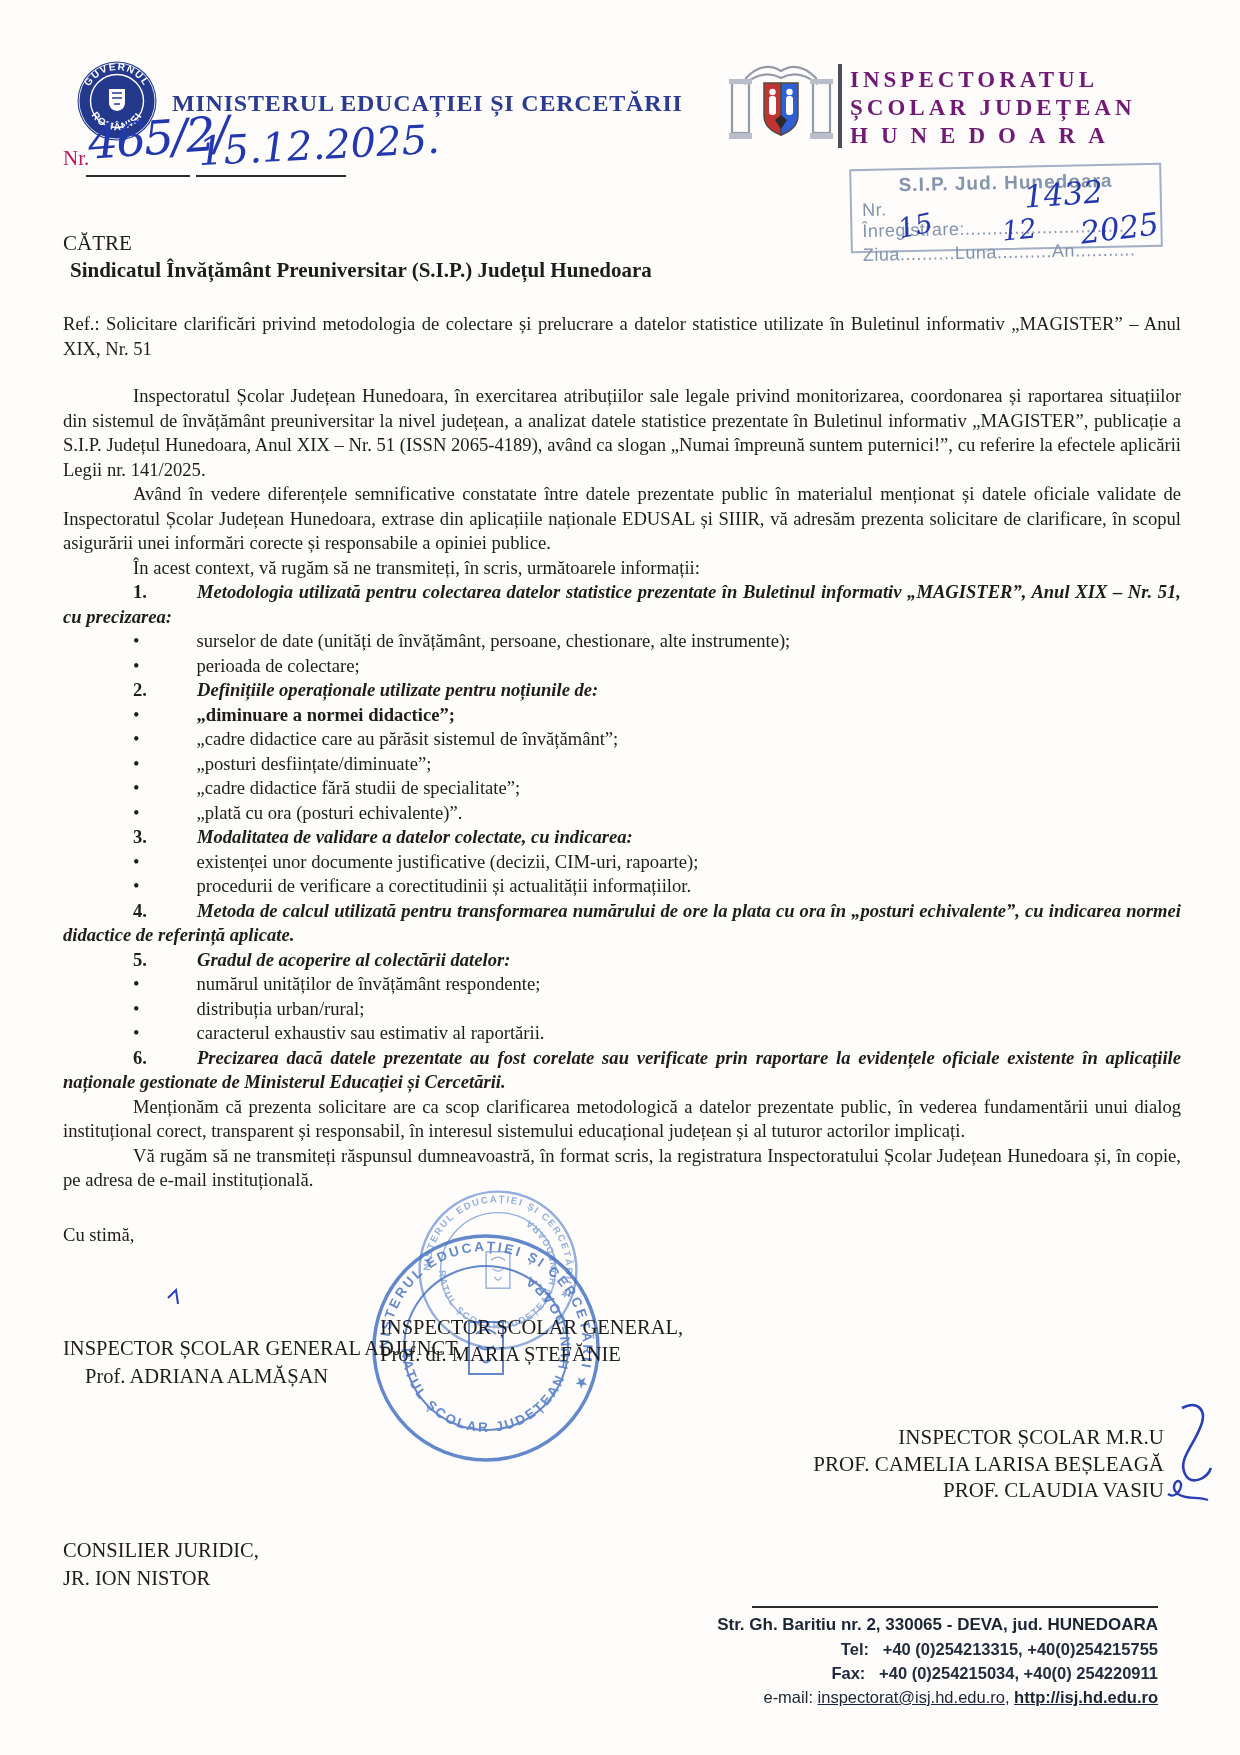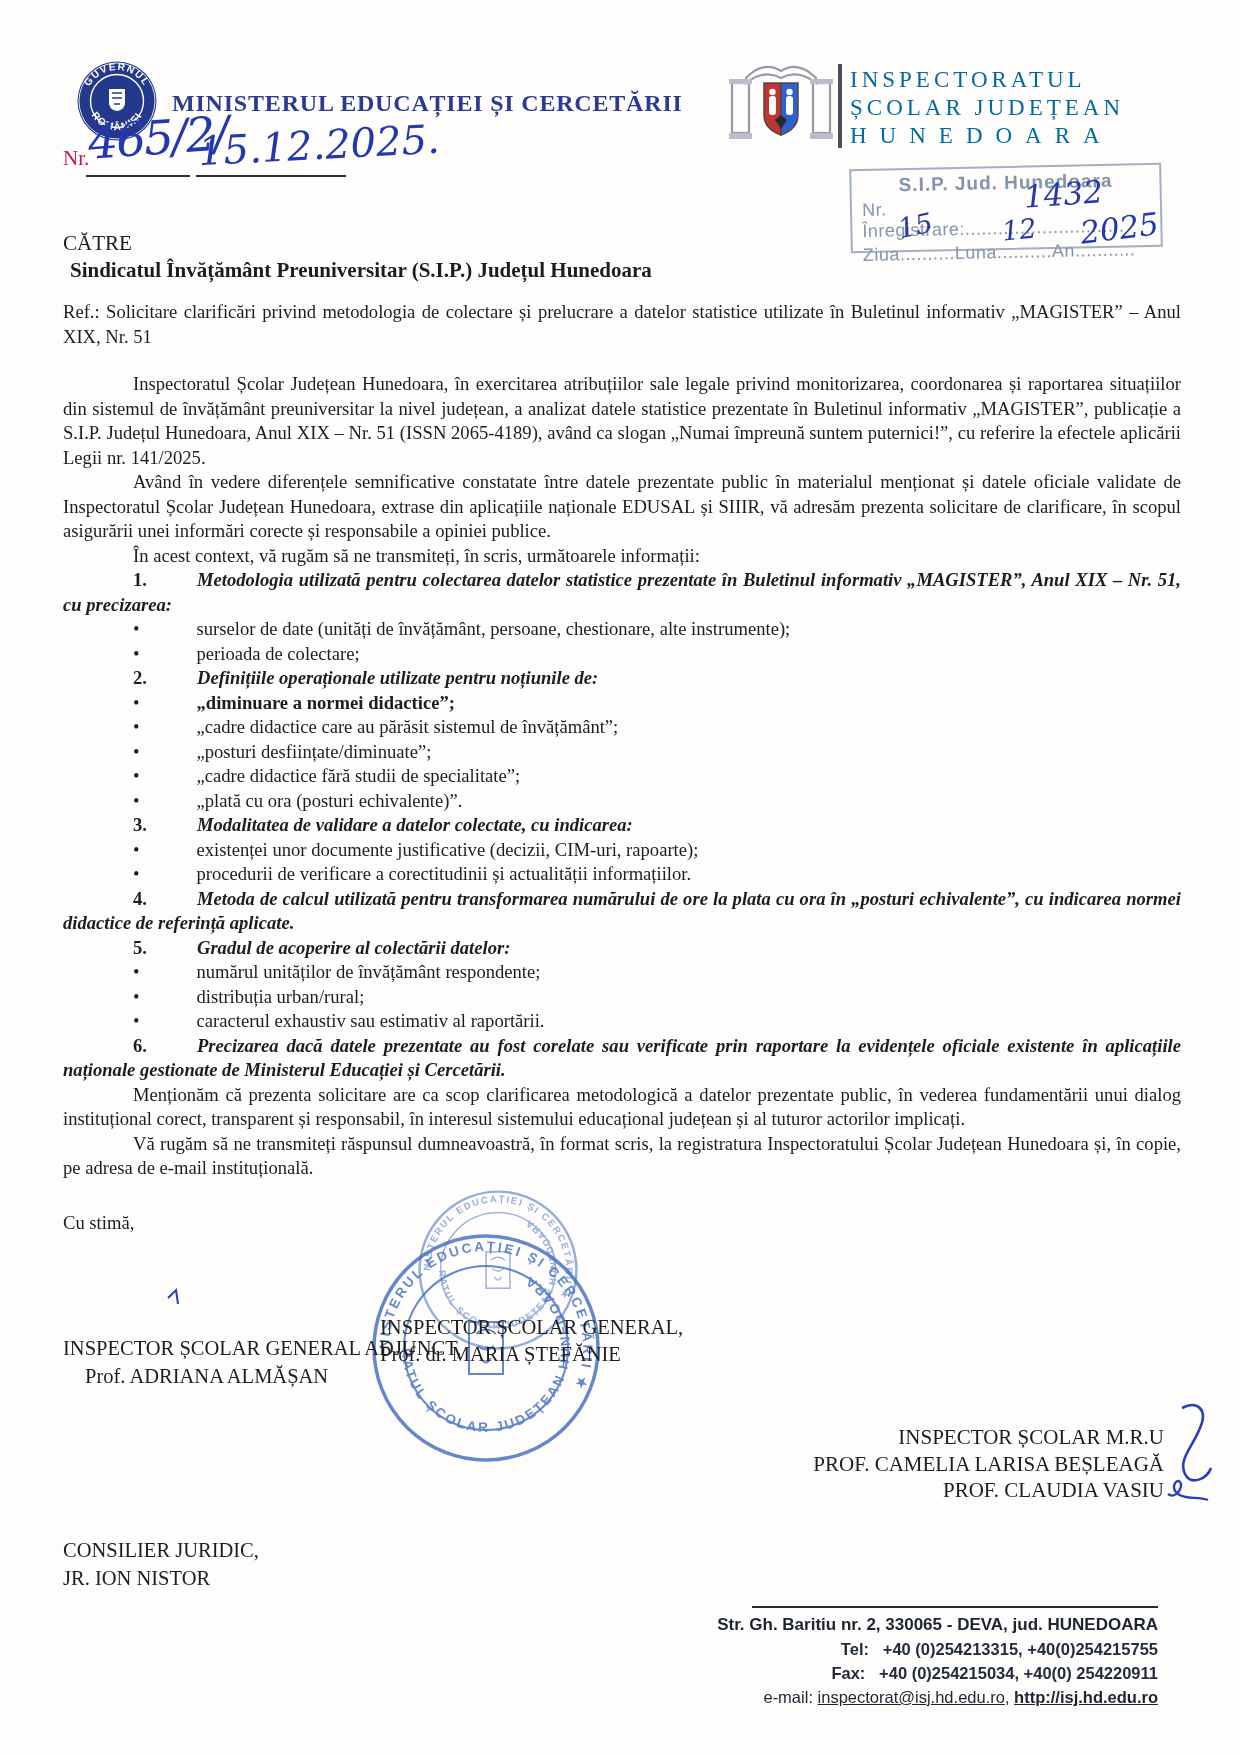--- a/index.html
+++ b/index.html
@@ -12,21 +12,21 @@
   }
   
   .gov-seal { position:absolute; left:76px; top:60px; width:82px; height:82px; }
   .seal-text { font-family:"Liberation Sans", sans-serif; font-size:10px; letter-spacing:1.5px; fill:#ffffff; font-weight:bold; }
   .ministry-title {
     position:absolute; left:172px; top:90px; font-size:24px; font-weight:bold;
     color:#2c3b8f; letter-spacing:.8px;
   }
   .isj-logo { position:absolute; left:724px; top:56px; width:114px; height:96px; }
   .isj-divider { position:absolute; left:838px; top:64px; width:4px; height:84px; background:#4b5058; }
-  .isj-text { position:absolute; left:850px; top:66px; color:#0369a1; font-weight:normal; }
+  .isj-text { position:absolute; left:850px; top:66px; color:#701a75; font-weight:bold; }
   .isj-line { font-size:23px; letter-spacing:4px; line-height:28px; }
   .isj-line.wide { letter-spacing:13px; }
   
   .nr-label { position:absolute; left:63px; top:146px; font-size:21px; color:#be185d; }
   .hw { font-family:"DejaVu Serif", serif; font-style:italic; color:#2438ae; white-space:nowrap; }
   .hw-nr   { position:absolute; left:88px;  top:110px; font-size:47px; transform:rotate(-4deg); letter-spacing:-2px; }
   .hw-date { position:absolute; left:198px; top:122px; font-size:40px; transform:rotate(-3deg); }
   .nr-rule1 { position:absolute; left:86px;  top:175px; width:104px; height:2px; background:#2b2b33; }
   .nr-rule2 { position:absolute; left:196px; top:175px; width:150px; height:2px; background:#2b2b33; }
   
@@ -40,21 +40,21 @@
   .sb-line2, .sb-line3 { font-size:18px; letter-spacing:.5px; margin-top:3px; }
   .hw-reg   { position:absolute; left:1024px; top:176px; font-size:31px; transform:rotate(-4deg); }
   .hw-day   { position:absolute; left:898px;  top:210px; font-size:27px; transform:rotate(-12deg); }
   .hw-month { position:absolute; left:1002px; top:214px; font-size:27px; transform:rotate(-6deg); }
   .hw-year  { position:absolute; left:1080px; top:210px; font-size:31px; transform:rotate(-7deg); }
   
   .catre { position:absolute; left:63px; top:231px; font-size:21px; }
   .addressee-name { position:absolute; left:70px; top:258px; font-size:21px; font-weight:bold; }
   
   .content {
-    position:absolute; left:63px; top:300px; width:1118px;
+    position:absolute; left:63px; top:312px; width:1118px;
     font-size:18.6px; line-height:24.5px; text-align:justify;
   }
   .content p { margin:0; }
   .ref { margin-bottom:23px !important; }
   .ind { text-indent:70px; }
   .tab  { display:inline-block; width:50px; }
   .tab2 { display:inline-block; width:57px; }
   .li-num { font-weight:bold; }
   .li-title { font-weight:bold; font-style:italic; }
   .b-strong { font-weight:bold; }

